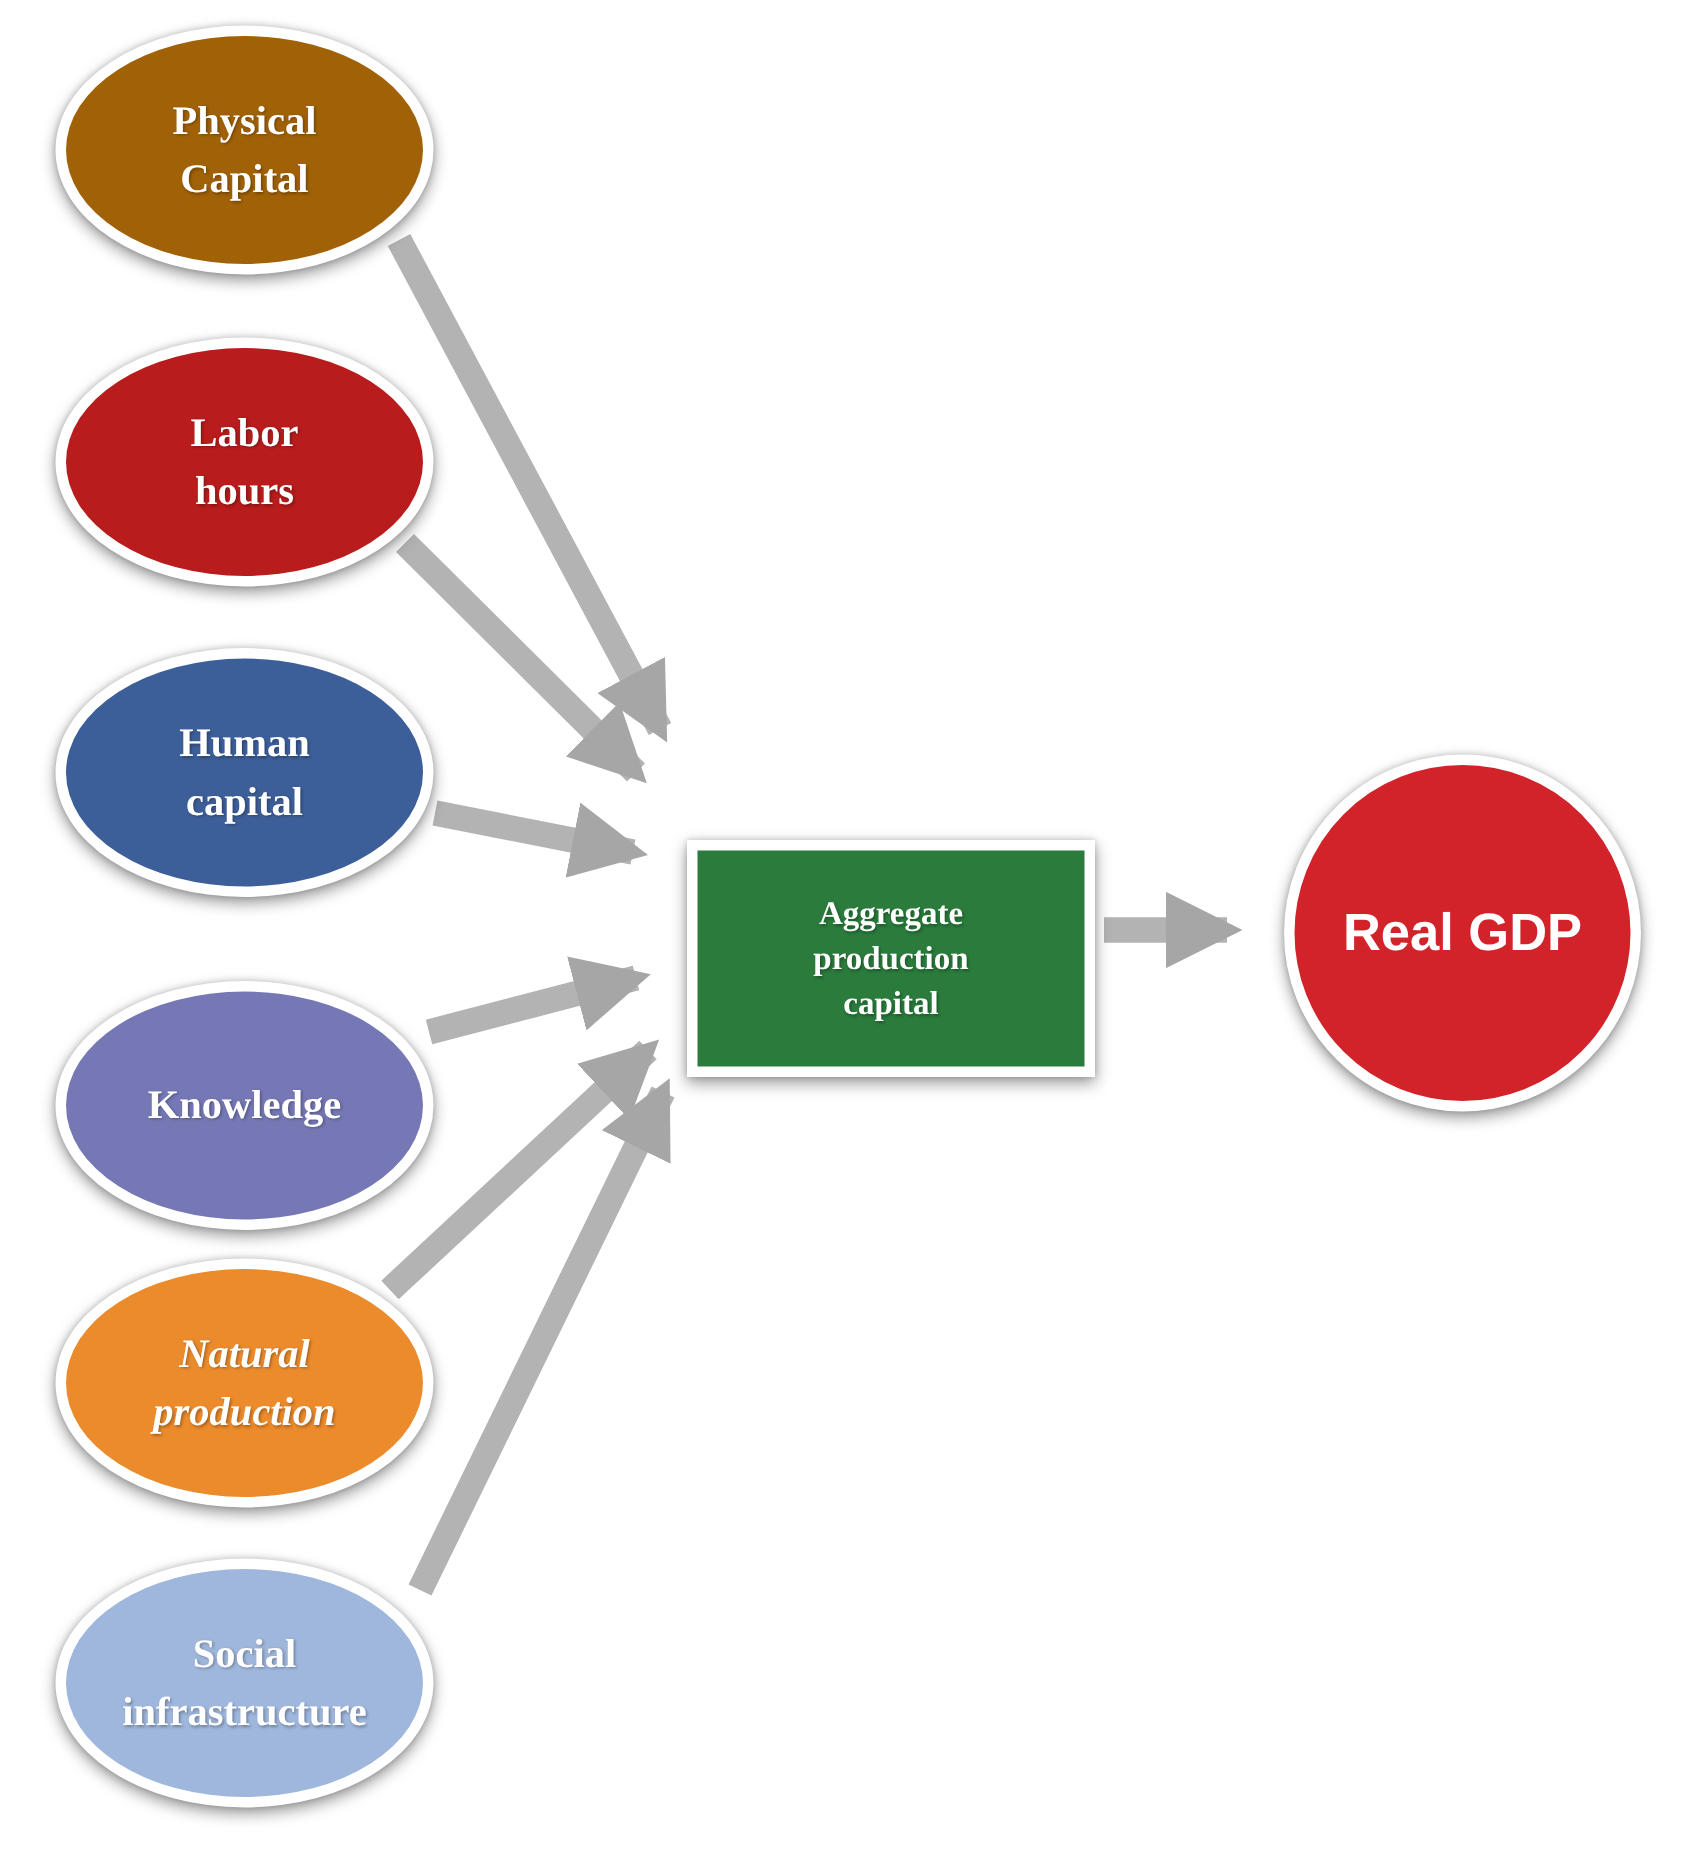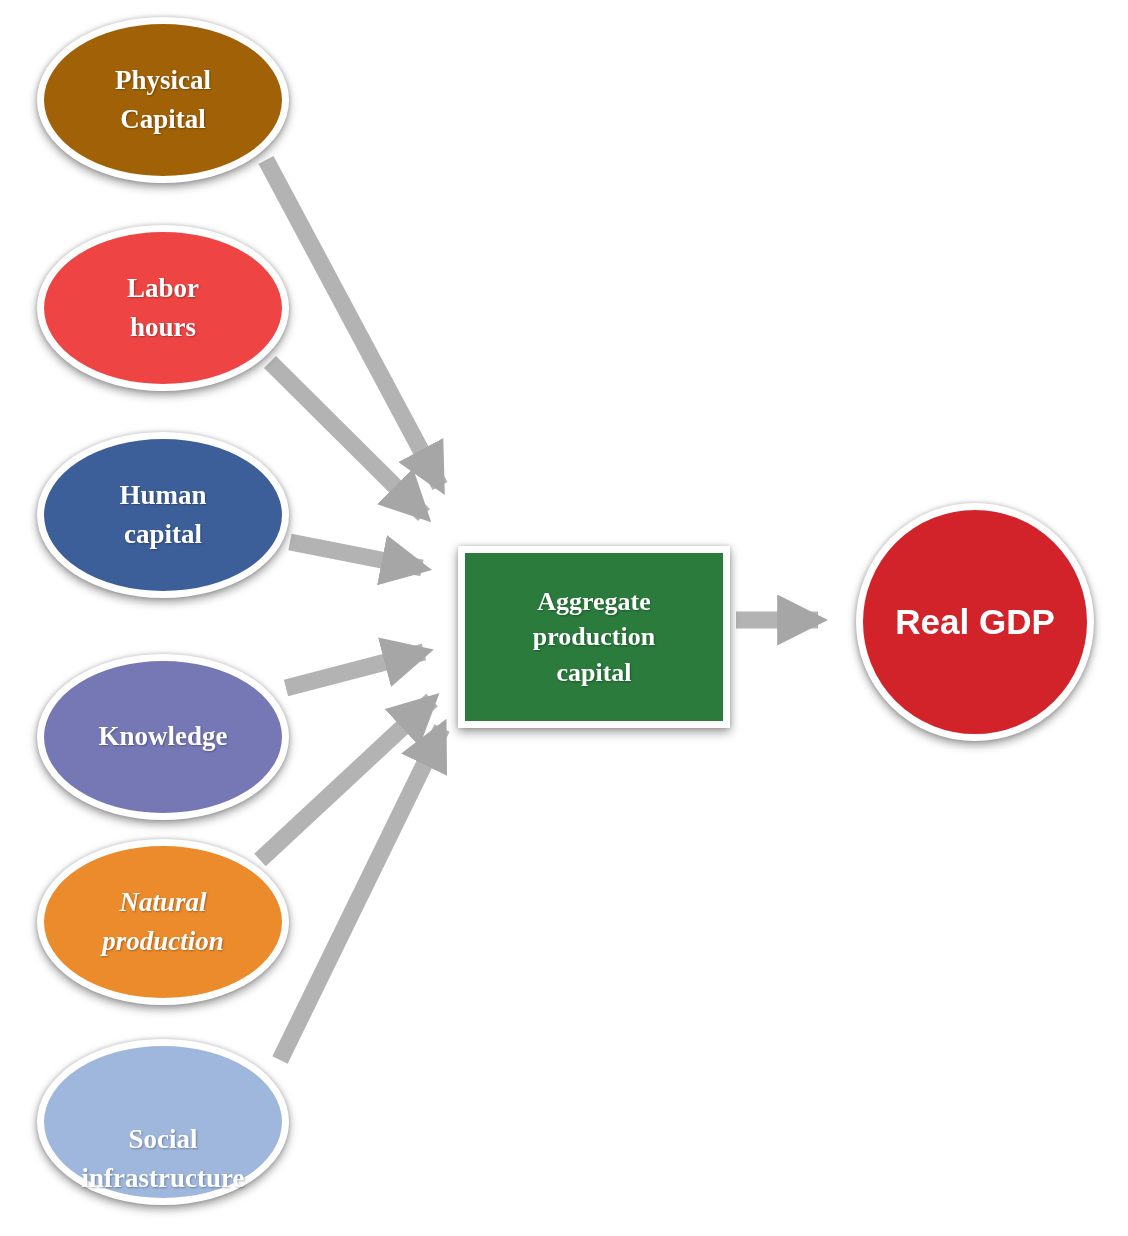--- a/index.html
+++ b/index.html
@@ -44,28 +44,28 @@
     font-size: 27px;
     line-height: 1.45;
     text-shadow: 1px 1px 2px rgba(0,0,0,0.30);
   }
   .ellipse .line { display: block; }
   .node-0 { top: 17px; }
   .node-1 { top: 225px; }
   .node-2 { top: 432px; }
   .node-3 { top: 654px; }
   .node-4 { top: 839px; }
-  .node-5 { top: 1039px; align-items: flex-end; }
+  .node-5 { top: 1039px; }
   .process-box {
     left: 458px;
-    top: 546px;
+    top: 560px;
     width: 272px;
-    height: 182px;
+    height: 158px;
     font-weight: bold;
-    font-size: 26px;
+    font-size: 22px;
     line-height: 1.35;
     text-shadow: 1px 1px 2px rgba(0,0,0,0.30);
   }
   .process-box .line { display: block; }
   .output-circle {
     left: 856px;
     top: 503px;
     width: 238px;
     height: 238px;
     border-radius: 50%;
@@ -94,21 +94,21 @@
     <line x1="736" y1="620" x2="818" y2="620" stroke="#b3b3b3" stroke-width="17" marker-end="url(#ah)"></line>
   </svg>
 
   <div class="node ellipse node-0" style="background-color: #a16207;">
     <div>
       <span class="line">Physical</span>
       <span class="line">Capital</span>
     </div>
   </div>
 
-  <div class="node ellipse node-1" style="background-color: #ef4444;">
+  <div class="node ellipse node-1" style="background-color: #b91c1c;">
     <div>
       <span class="line">Labor</span>
       <span class="line">hours</span>
     </div>
   </div>
 
   <div class="node ellipse node-2" style="background-color: rgb(61, 95, 153);">
     <div>
       <span class="line">Human</span>
       <span class="line">capital</span>

